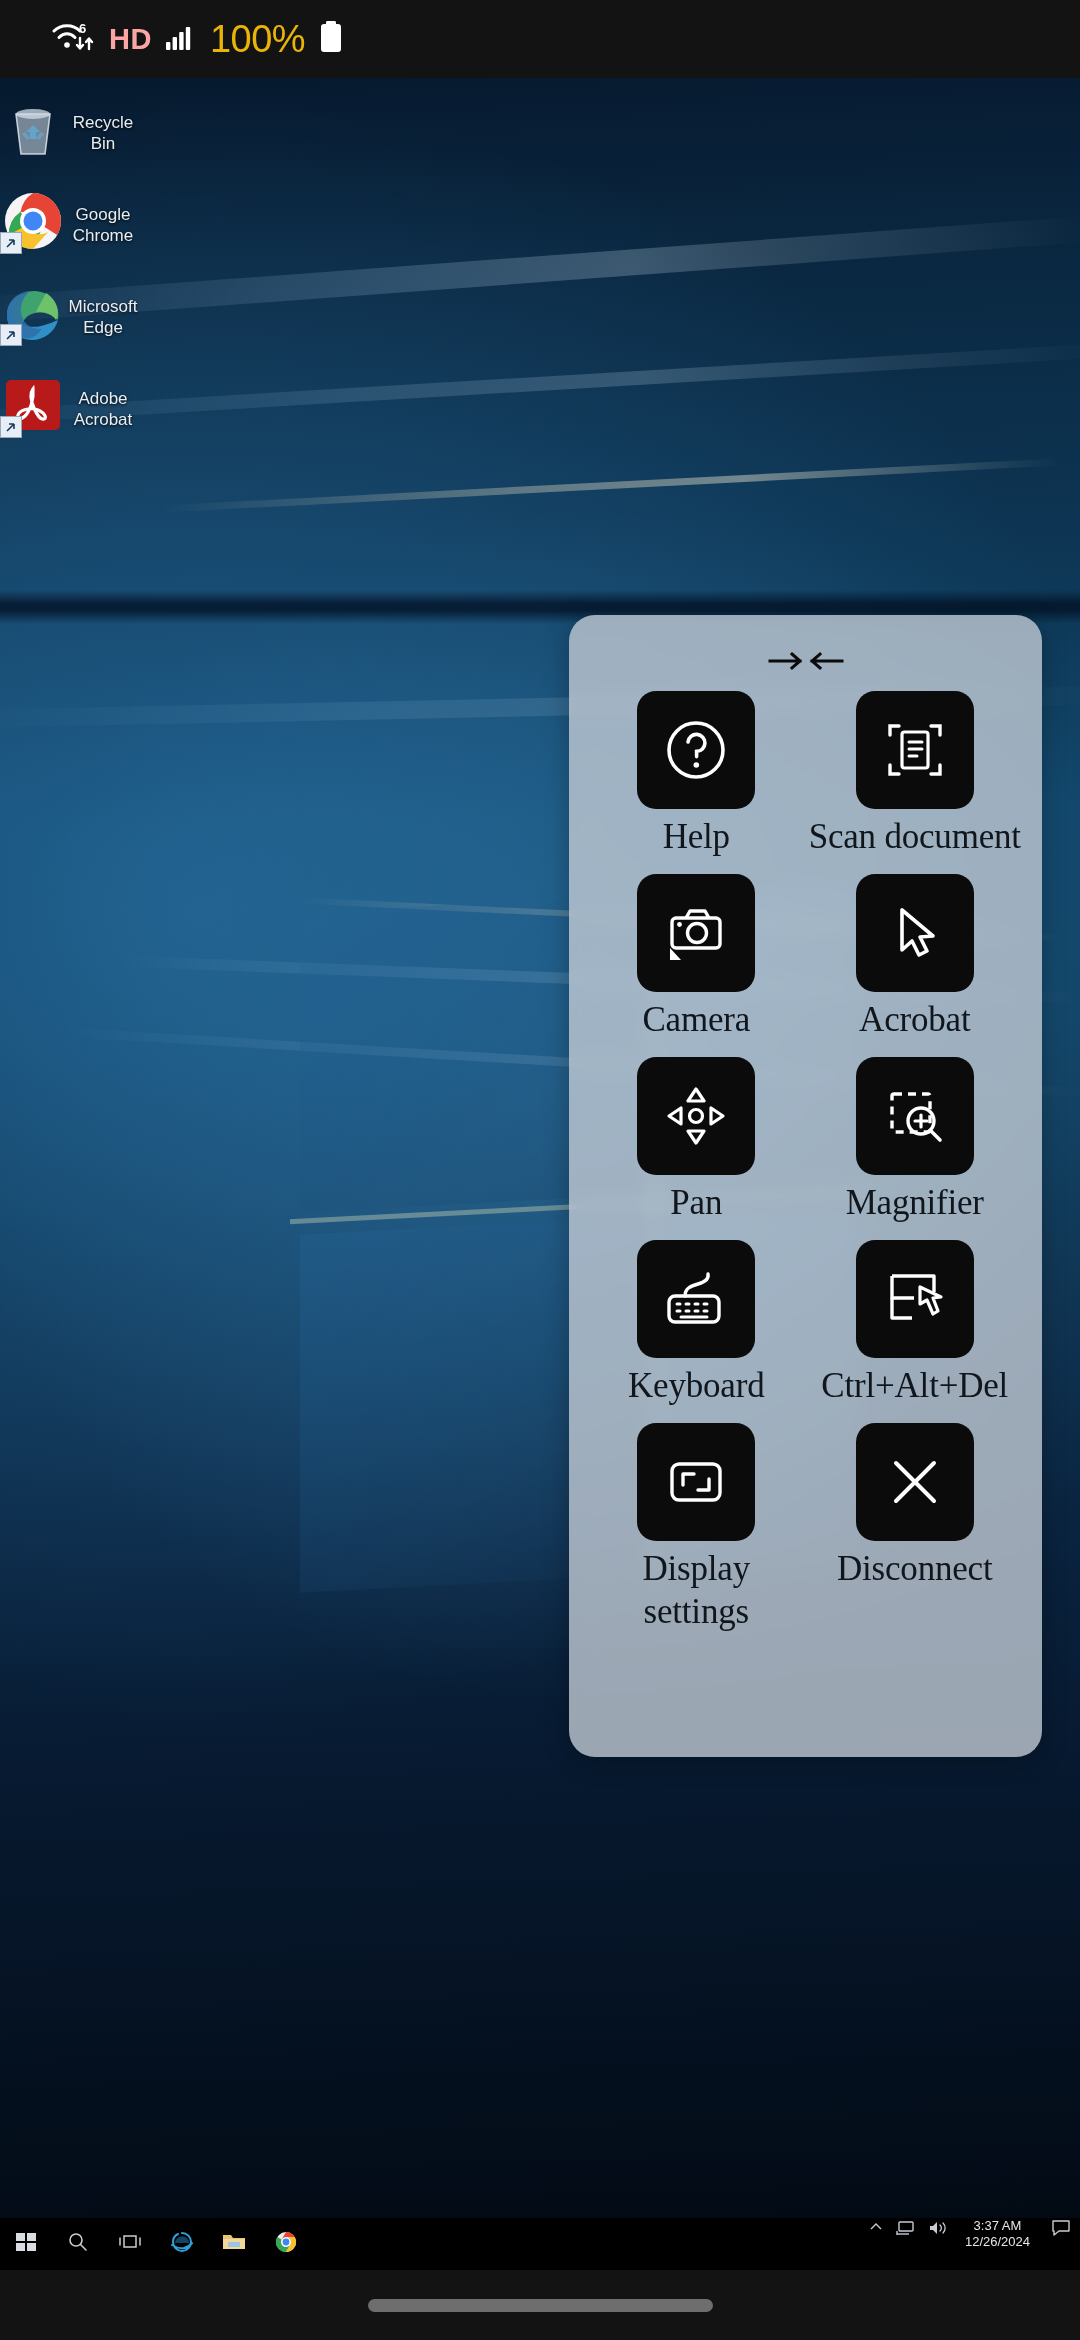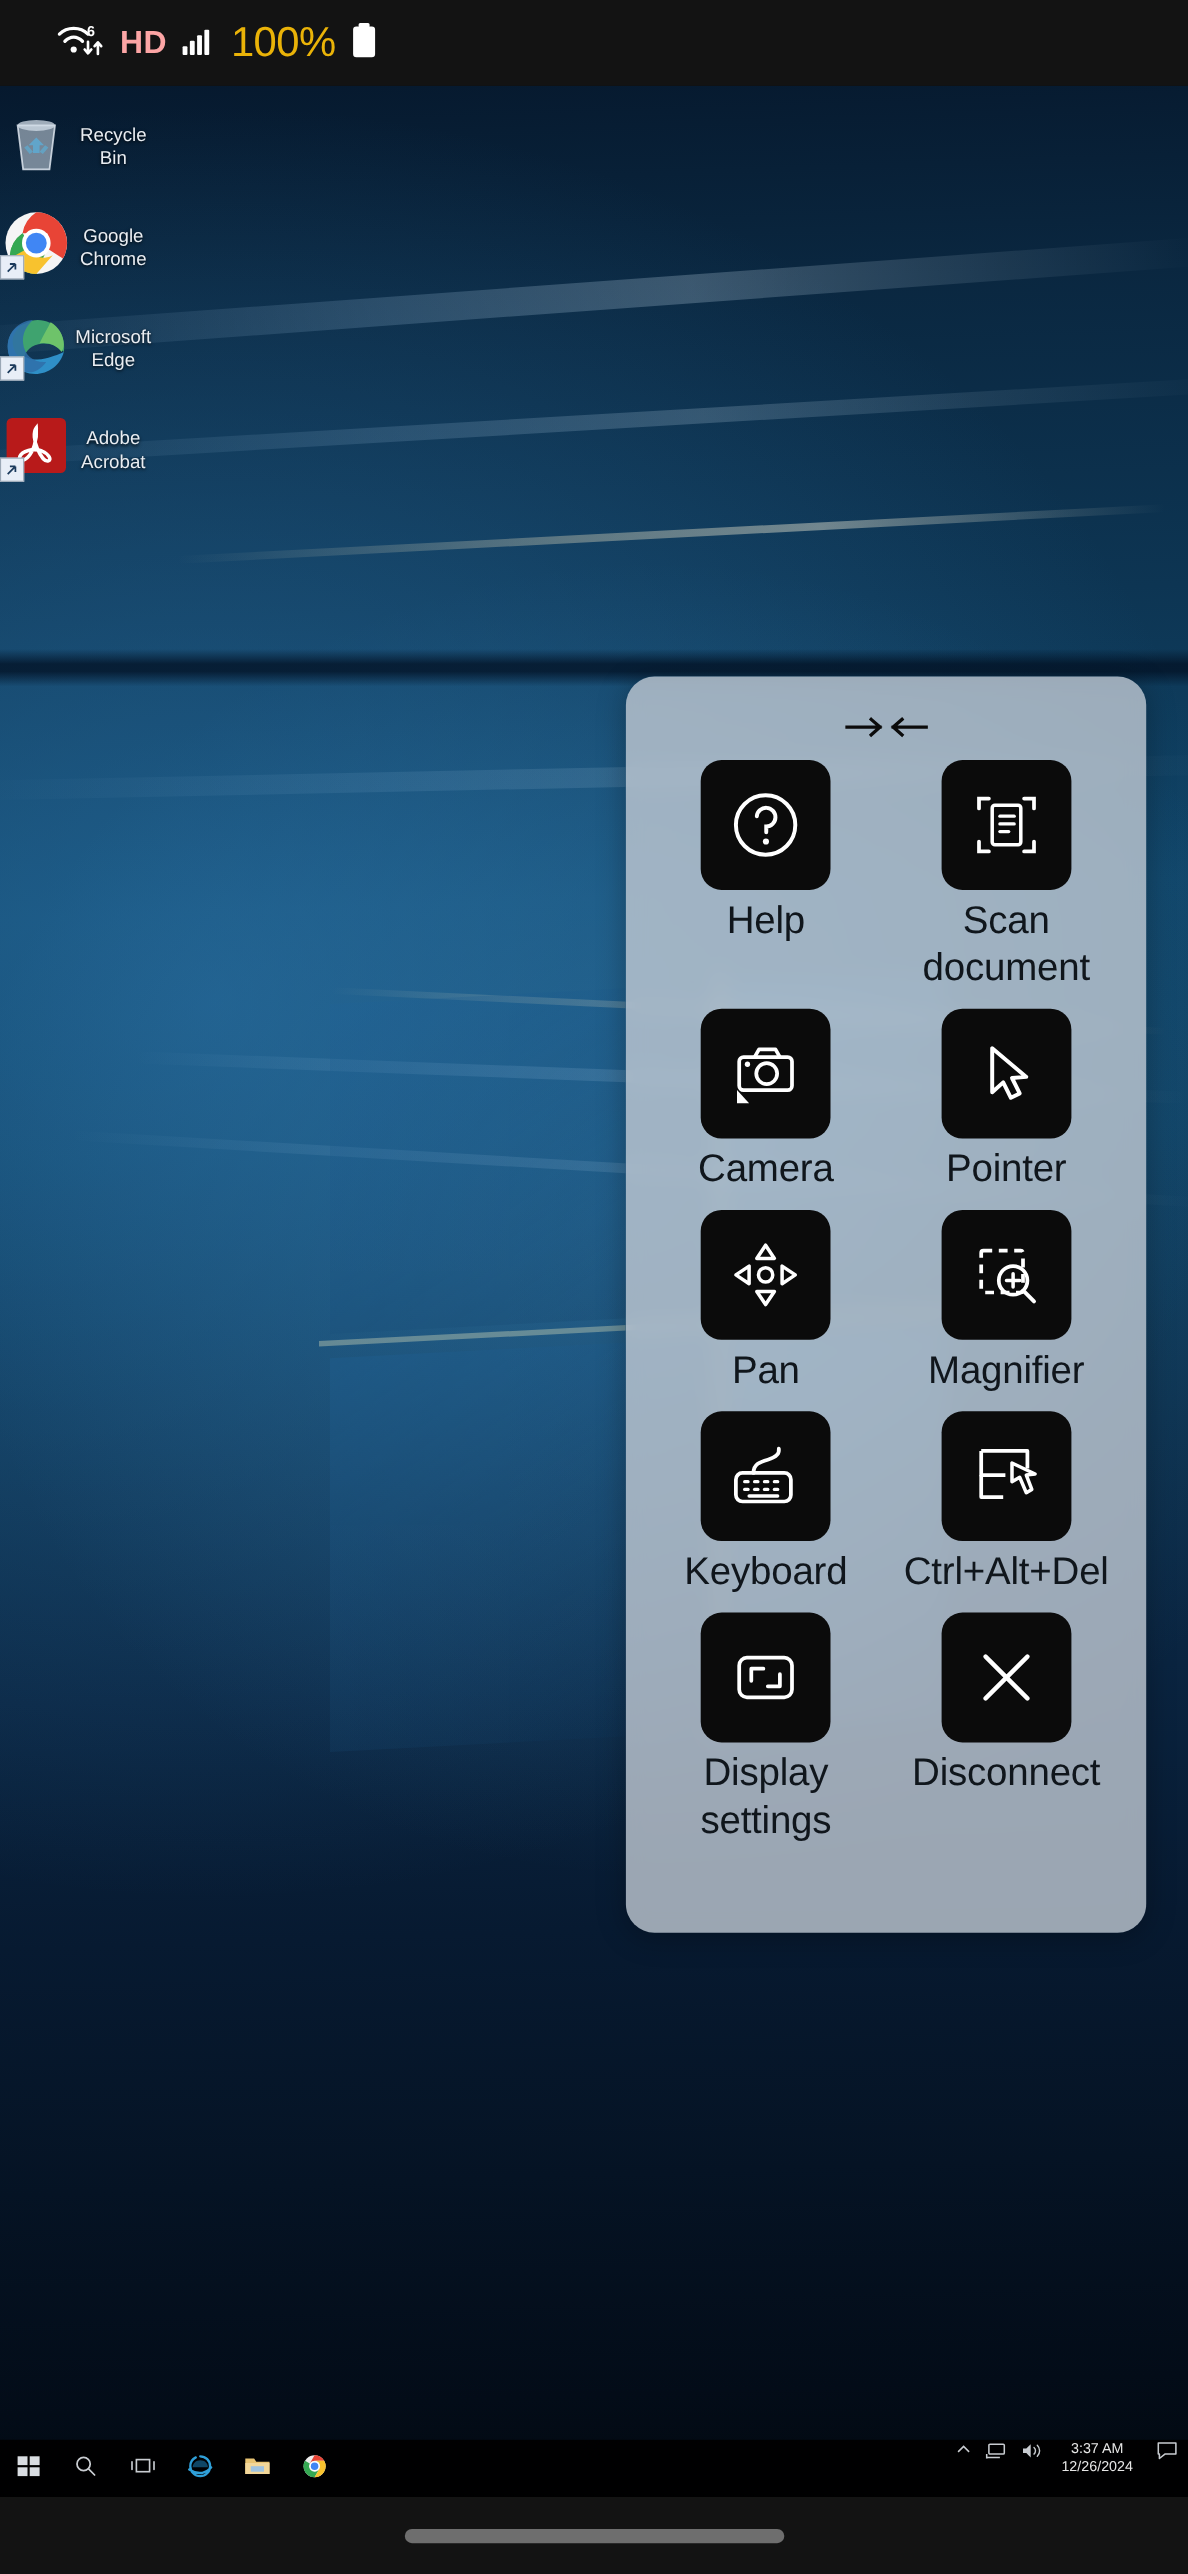--- a/index.html
+++ b/index.html
@@ -65,21 +65,21 @@
     background:rgba(192,201,211,.80);
     border-radius:26px;
     backdrop-filter:blur(9px);
     box-shadow:0 4px 26px rgba(0,0,0,.28);
     z-index:30;
     display:flex; flex-direction:column; align-items:center;
     padding-top:20px;
   }
   #collapse-btn { height:56px; display:flex; align-items:center; justify-content:center;
      width:140px; cursor:pointer; }
-  .panel-grid { width:100%; display:flex; flex-wrap:wrap; padding:0 18px; }
+  .panel-grid { width:100%; display:flex; flex-wrap:wrap; padding:0 18px;font-family:Liberation Serif, serif; }
   .panel-cell { width:50%; display:flex; flex-direction:column; align-items:center;
      margin-bottom:16px; cursor:pointer; }
   .cell-icon { width:118px; height:118px; border-radius:19px; background:#0b0b0b;
      display:flex; align-items:center; justify-content:center; position:relative; }
   .cell-label { margin-top:6px; font-size:35px; line-height:43px; color:#10161c;
      text-align:center; letter-spacing:-.2px; max-width:225px; }
 
   
   #taskbar {
     position:absolute; left:0; bottom:70px; width:1080px; height:52px;
@@ -247,21 +247,21 @@
         </div>
         <div class="cell-label">Camera</div>
       </div>
 
       <div class="panel-cell">
         <div class="cell-icon">
           <svg width="70" height="70" viewBox="0 0 70 70">
             <path d="M22 12 L22 52 L32 43 L39 57 L47 53 L40 39 L53 38 Z" fill="none" stroke="#fff" stroke-width="3.6" stroke-linejoin="round"></path>
           </svg>
         </div>
-        <div class="cell-label">Pointer</div>
+        <div class="cell-label">Acrobat</div>
       </div>
 
       <div class="panel-cell">
         <div class="cell-icon">
           <svg width="70" height="70" viewBox="0 0 70 70">
             <circle cx="35" cy="35" r="6.5" fill="none" stroke="#fff" stroke-width="3.2"></circle>
             <g fill="none" stroke="#fff" stroke-width="3.2" stroke-linejoin="round">
               <path d="M35 8 L43 20 L27 20 Z"></path>
               <path d="M35 62 L43 50 L27 50 Z"></path>
               <path d="M8 35 L20 27 L20 43 Z"></path>

